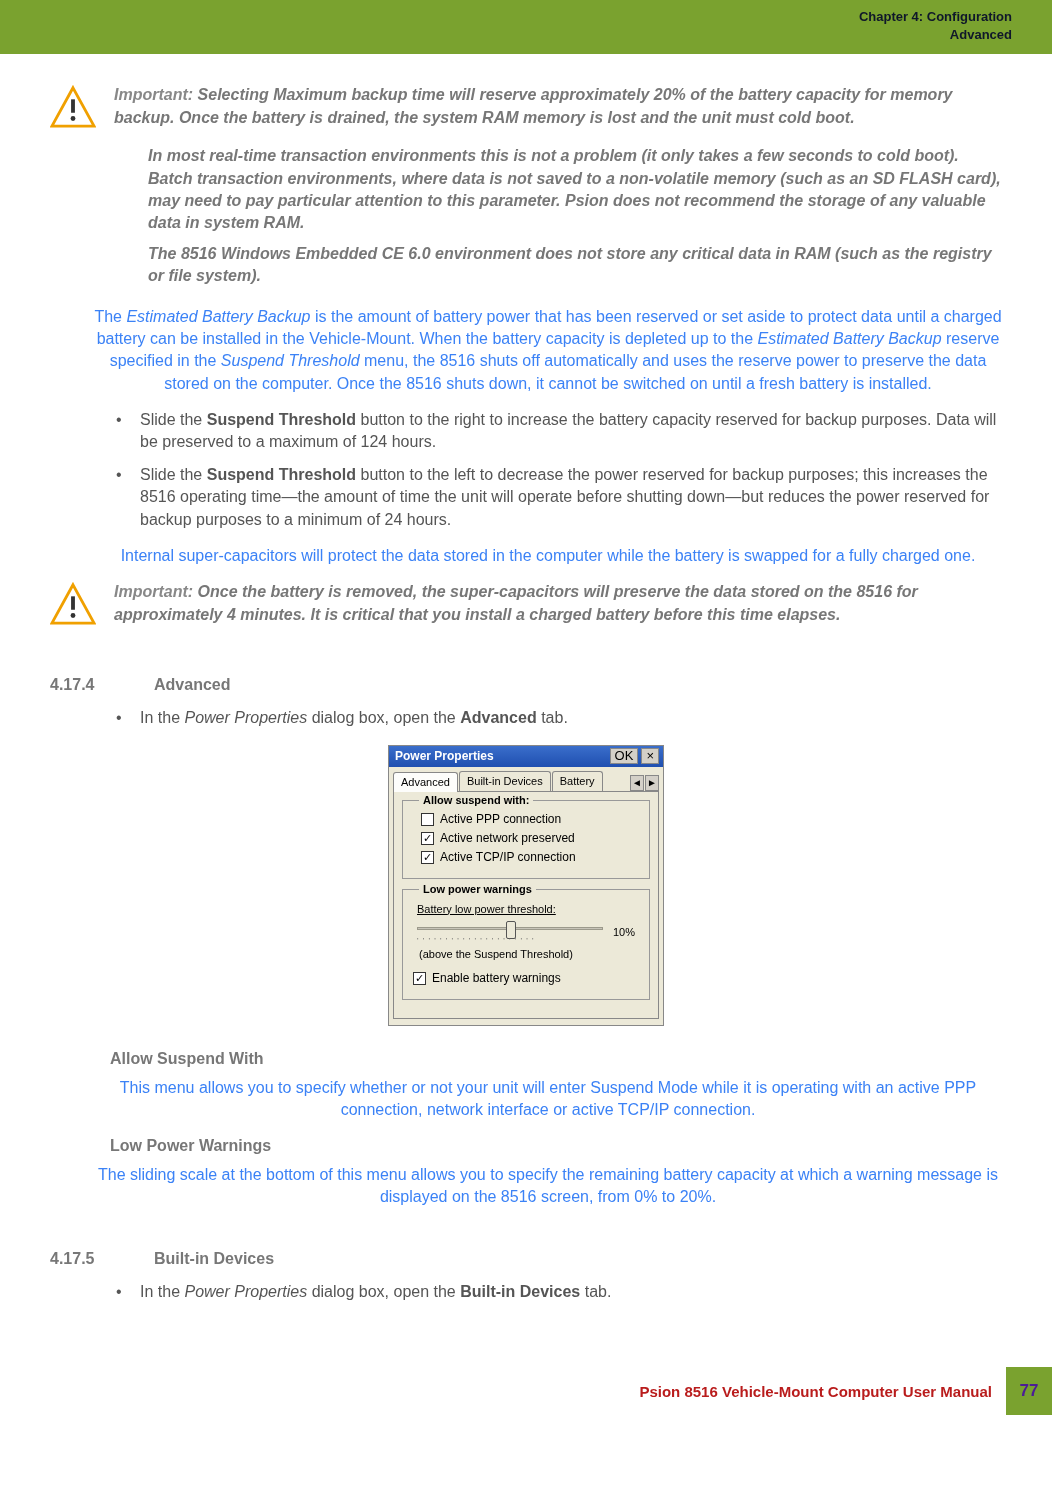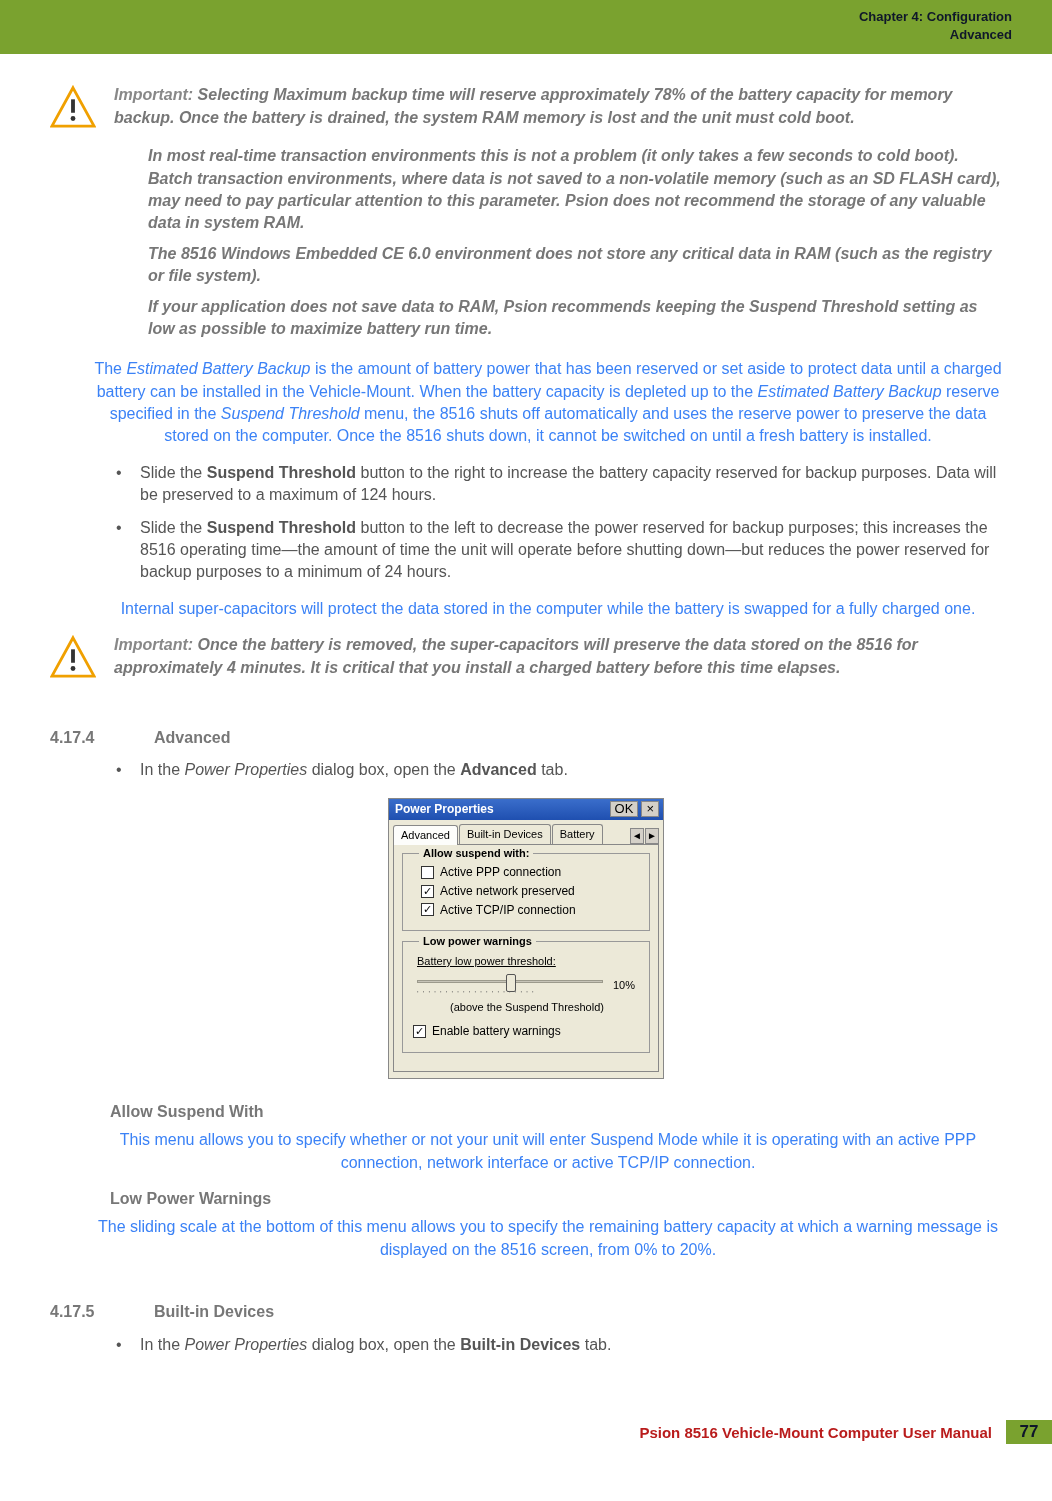--- a/index.html
+++ b/index.html
@@ -38,22 +38,22 @@
   .section-row { display:flex; gap:24px; margin-top:40px; margin-bottom:10px; }
   .section-num { flex:0 0 80px; color:#777; font-weight:700; }
   .section-title { color:#777; font-weight:700; }
   .sub-heading { color:#777; font-weight:700; margin:14px 0 6px 60px; }
   .footer {
     display:flex; justify-content:flex-end; align-items:center;
     gap:0; margin-top:30px; padding:0 0 20px 0;
   }
   .footer-text { color:#b91c1c; font-weight:700; font-size:15px; padding-right:14px; }
   .footer-page {
-    background:#7aa22f; color:#0f172a; font-weight:700;
-    width:46px; height:24px; display:flex; align-items:center; justify-content:center;
+    background:#7aa22f; color:#4c1d95; font-weight:700;
+    width:46px; height:48px; display:flex; align-items:center; justify-content:center;
     font-size:17px;
   }
   
   .dialog-wrap { display:flex; justify-content:center; margin:16px 0 22px 0; }
   .dialog {
     width: 276px;
     border:1px solid #888;
     background:#ece9d8;
     font-family: Tahoma, Arial, sans-serif;
     font-size:12px;
@@ -85,48 +85,47 @@
   .chk-row { display:flex; align-items:center; gap:6px; margin:2px 0; padding-left:8px; }
   .chk { width:13px; height:13px; border:1px solid #333; background:#fff; display:flex; align-items:center; justify-content:center; font-size:11px; line-height:1; }
   .slider-area { padding:4px 4px 2px 4px; }
   .slider-label { font-size:11px; margin-bottom:4px; text-decoration:underline; }
   .slider-row { display:flex; align-items:center; gap:10px; }
   .slider-track { flex:1; position:relative; height:24px; }
   .track-line { position:absolute; top:6px; left:0; right:0; height:3px; background:#c7c4b8; border:1px solid #9c9a8c; }
   .thumb { position:absolute; top:0; left:48%; width:10px; height:18px; background:#ece9d8; border:1px solid #555; border-radius:2px; }
   .ticks { position:absolute; top:14px; left:0; right:0; font-size:8px; color:#666; letter-spacing:1px; }
   .pct { font-size:11px; }
-  .note { font-size:11px; text-align:center; margin-top:2px; padding-left:2px; }
+  .note { font-size:11px; text-align:left; margin-top:2px; padding-left:2px; }
 </style>
 </head>
 <body>
 
 <div class="header-bar">
   <span class="sub">Chapter 4: Configuration</span>
   <span class="sub">Advanced</span>
 </div>
 
 <div class="content">
 
   <div class="important-block">
     <div class="warn-icon">
       <svg viewBox="0 0 48 48">
           <polygon points="24,4 46,44 2,44" fill="none" stroke="#f0a000" stroke-width="3"></polygon>
           <rect x="22" y="16" width="4" height="14" fill="#333"></rect>
           <circle cx="24" cy="36" r="2.5" fill="#333"></circle>
         </svg>
     </div>
     <div class="important-text">
-      <p><span class="label">Important:</span> <span>Selecting Maximum backup time will reserve approximately 78% of the battery capacity for memory backup. Once the battery is drained, the system RAM memory is lost and the unit must cold boot.</span></p>
+      <p><span class="label">Important:</span> <span>Selecting Maximum backup time will reserve approximately 20% of the battery capacity for memory backup. Once the battery is drained, the system RAM memory is lost and the unit must cold boot.</span></p>
     </div>
   </div>
   <div class="important-text important-body-indent" style="margin-top:-10px; margin-bottom:18px;">
     <p>In most real-time transaction environments this is not a problem (it only takes a few seconds to cold boot). Batch transaction environments, where data is not saved to a non-volatile memory (such as an SD FLASH card), may need to pay particular attention to this parameter. Psion does not recommend the storage of any valuable data in system RAM.</p>
     <p>The 8516 Windows Embedded CE 6.0 environment does not store any critical data in RAM (such as the registry or file system).</p>
-    <p>If your application does not save data to RAM, Psion recommends keeping the Suspend Threshold setting as low as possible to maximize battery run time.</p>
   </div>
 
   <p class="bodytext">
     <span>The </span><span class="italic">Estimated Battery Backup</span><span> is the amount of battery power that has been reserved or set aside to protect data until a charged battery can be installed in the Vehicle-Mount. When the battery capacity is depleted up to the </span><span class="italic">Estimated Battery Backup</span><span> reserve specified in the </span><span class="italic">Suspend Threshold</span><span> menu, the 8516 shuts off automatically and uses the reserve power to preserve the data stored on the computer. Once the 8516 shuts down, it cannot be switched on until a fresh battery is installed.</span>
   </p>
 
   <ul class="bullets">
     <li><span>Slide the </span><span class="bold">Suspend Threshold</span><span> button to the right to increase the battery capacity reserved for backup purposes. Data will be preserved to a maximum of 124 hours.</span></li>
     <li><span>Slide the </span><span class="bold">Suspend Threshold</span><span> button to the left to decrease the power reserved for backup purposes; this increases the 8516 operating time—the amount of time the unit will operate before shutting down—but reduces the power reserved for backup purposes to a minimum of 24 hours.</span></li>
   </ul>

